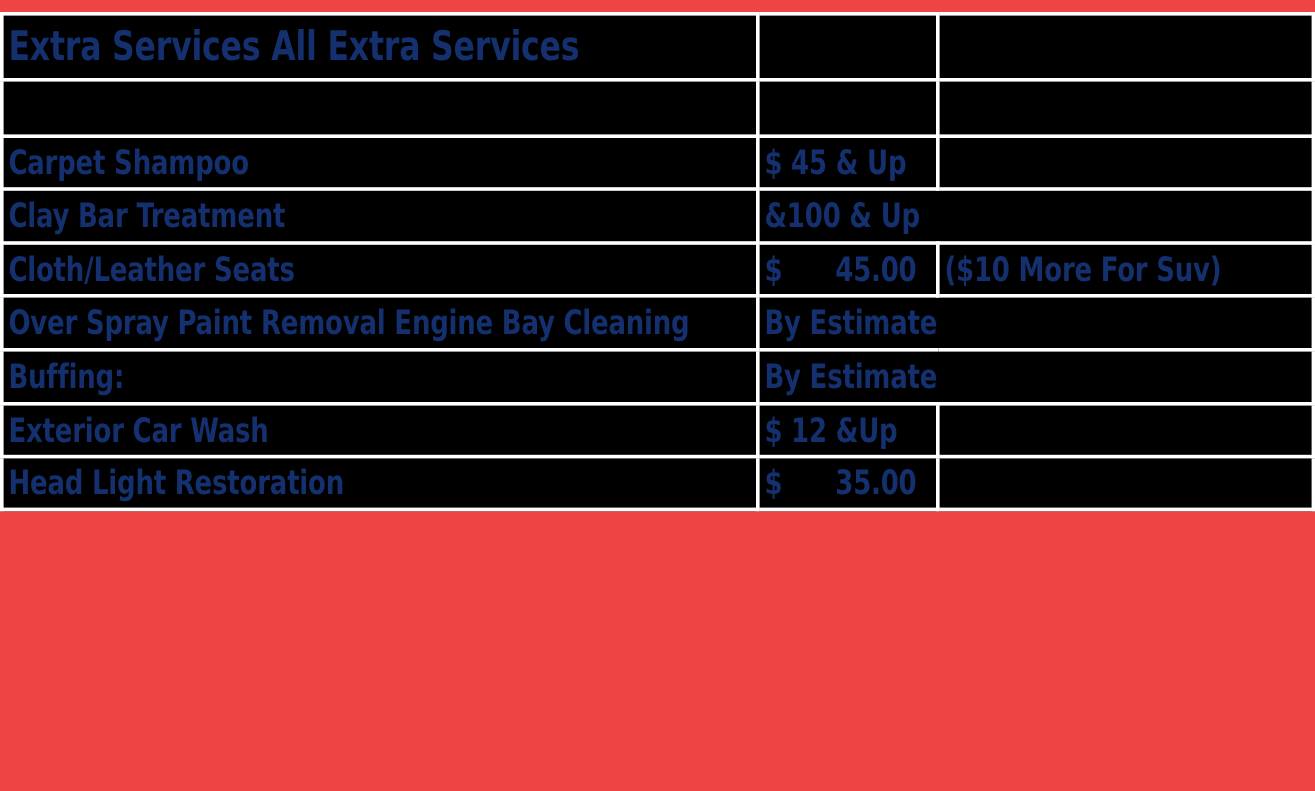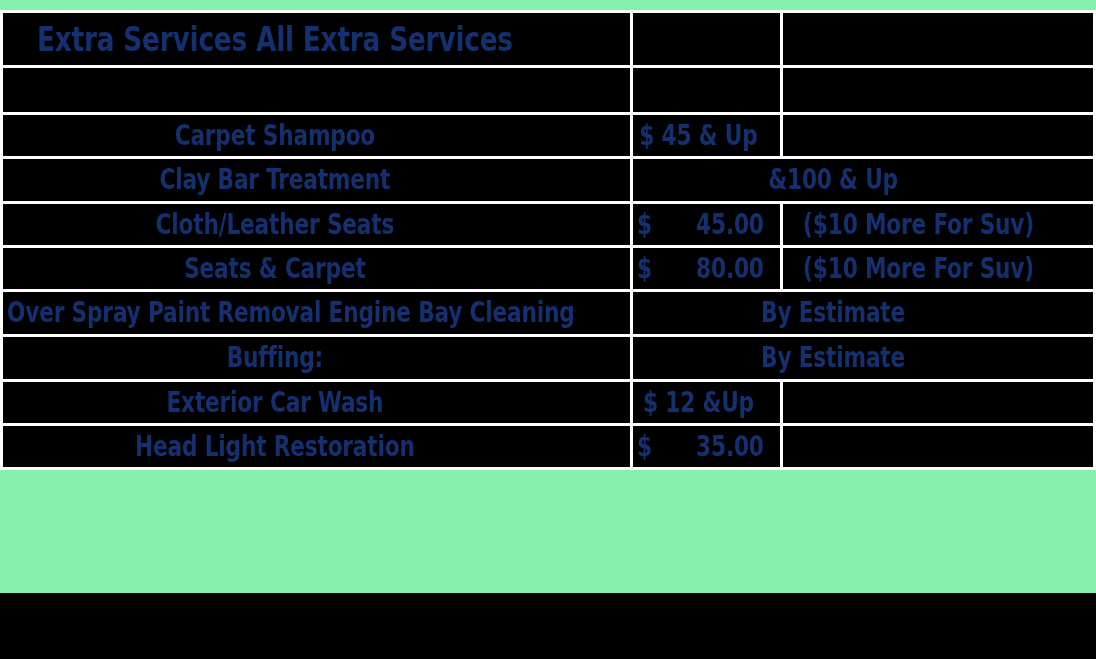--- a/index.html
+++ b/index.html
@@ -11,24 +11,23 @@
   body {
     width: 1096px;
     height: 659px;
     overflow: hidden;
     font-family: "Liberation Sans", sans-serif;
   }
 
   #page {
     position: relative;
     width: 1096px;
-    height: 593px;
-    background: #86efac;
+    height: 659px;
+    background: #ef4444;
     box-sizing: border-box;
-    text-align: center;
   }
 
   
   #price-table {
     position: absolute;
     left: 0px;
     top: 10px;
     width: 1093px;
     border-collapse: collapse;
     table-layout: fixed;
@@ -109,25 +108,20 @@
         </tr>
         <tr class="r-tall">
           <td class="service"><span class="cell-text">Clay Bar Treatment</span></td>
           <td class="price" colspan="2"><span class="cell-text">&amp;100 &amp; Up</span></td>
         </tr>
         <tr class="r-data">
           <td class="service"><span class="cell-text">Cloth/Leather Seats</span></td>
           <td class="price"><span class="cell-text">$      45.00</span></td>
           <td class="note"><span class="cell-text">($10 More For Suv)</span></td>
         </tr>
-        <tr class="r-data">
-          <td class="service"><span class="cell-text">Seats &amp; Carpet</span></td>
-          <td class="price"><span class="cell-text">$      80.00</span></td>
-          <td class="note"><span class="cell-text">($10 More For Suv)</span></td>
-        </tr>
         <tr class="r-tall">
           <td class="service"><span class="cell-text">Over Spray Paint Removal Engine Bay Cleaning</span></td>
           <td class="price" colspan="2"><span class="cell-text">By Estimate</span></td>
         </tr>
         <tr class="r-tall">
           <td class="service"><span class="cell-text">Buffing:</span></td>
           <td class="price" colspan="2"><span class="cell-text">By Estimate</span></td>
         </tr>
         <tr class="r-data">
           <td class="service"><span class="cell-text">Exterior Car Wash</span></td>

